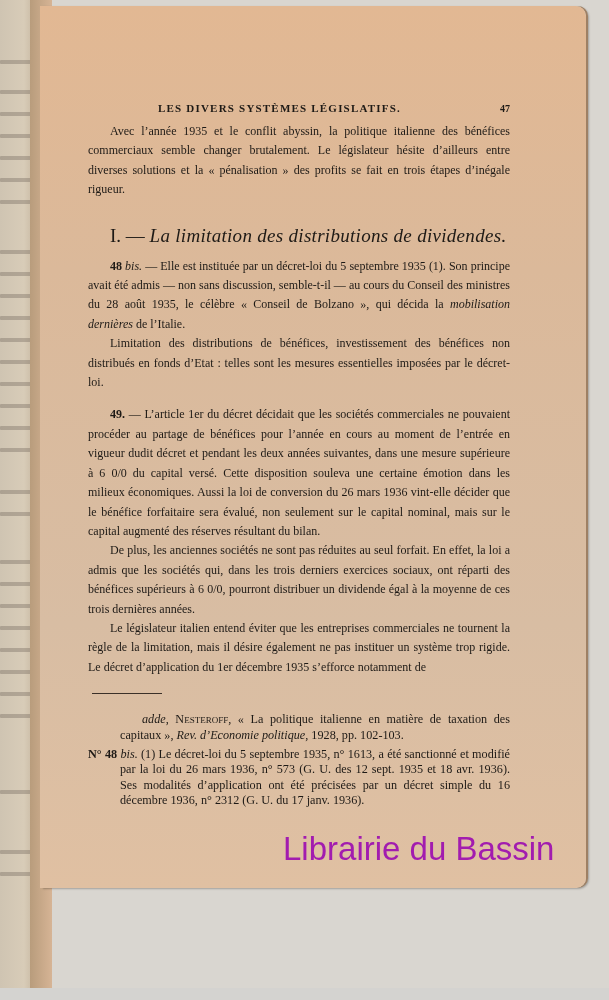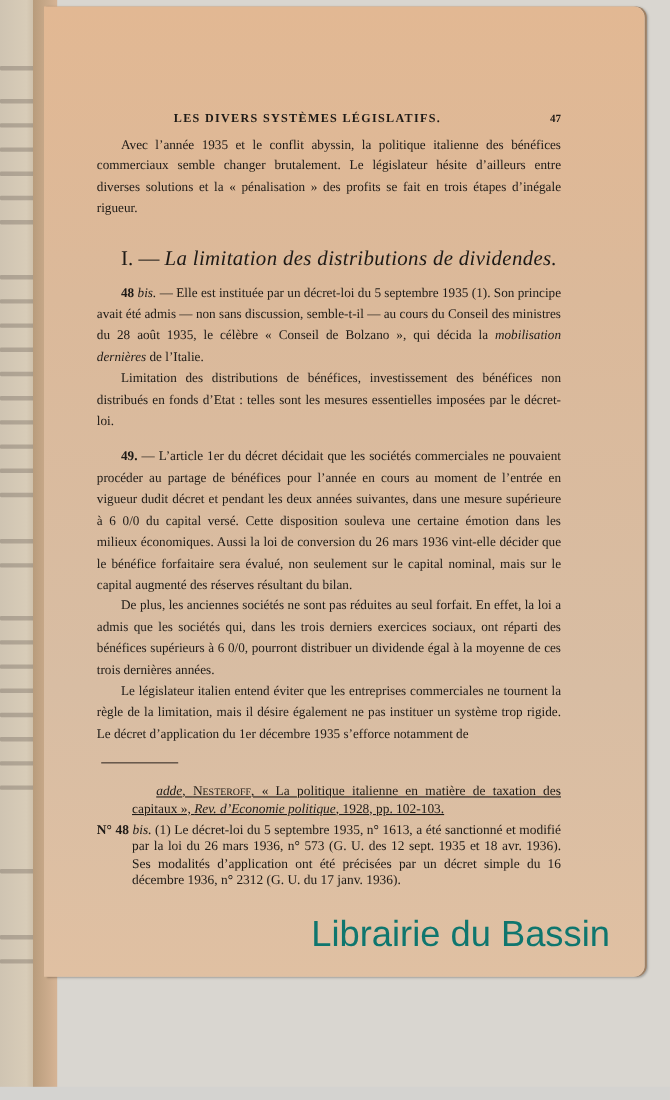--- a/index.html
+++ b/index.html
@@ -49,27 +49,27 @@
     font-size:19px; line-height:19px; margin:0 0 12px 22px;
   }
   .section-heading i { letter-spacing:0.3px; }
   .para-num { font-weight:bold; }
   .rule {
     width:70px; border-top:1px solid #3a3028; margin:16px 0 18px 4px;
   }
   .note {
     font-size:12.2px; line-height:15.4px; text-align:justify; margin:0;
   }
-  .note.indent { padding-left:32px;text-decoration:underline; }
+  .note.indent { padding-left:32px; }
   .note.hanging { padding-left:32px; text-indent:-32px; }
   .sc { font-variant:small-caps; }
   .watermark {
     position:absolute; left:283px; top:830px;
     font-family:"Liberation Sans", sans-serif;
-    font-size:33px; color:#0f766e; white-space:nowrap;
+    font-size:33px; color:#a21caf; white-space:nowrap;
   }
   .bottom-bg {
     position:absolute; left:0; top:988px; width:609px; height:12px; background:#d4d3d0;
   }
 </style>
 </head>
 <body>
 
 <div class="left-page">
   <div class="ghost" style="top:60px"></div>

